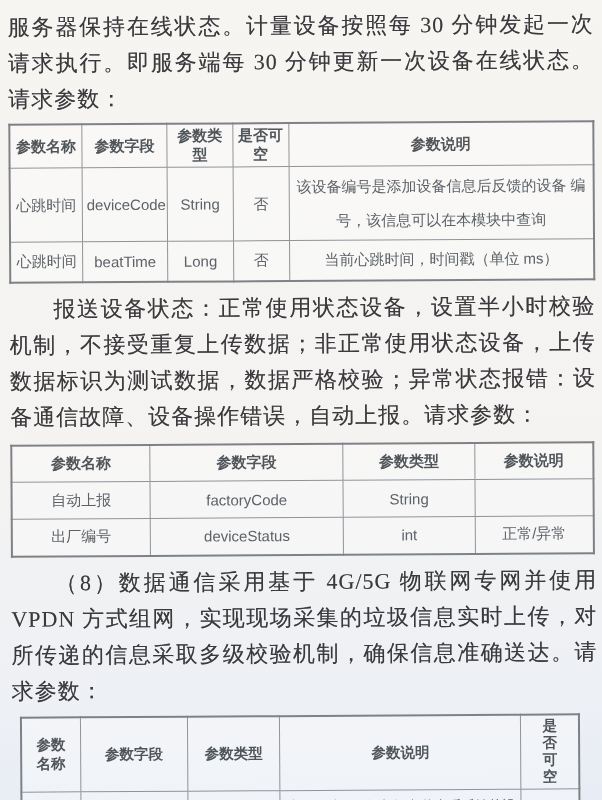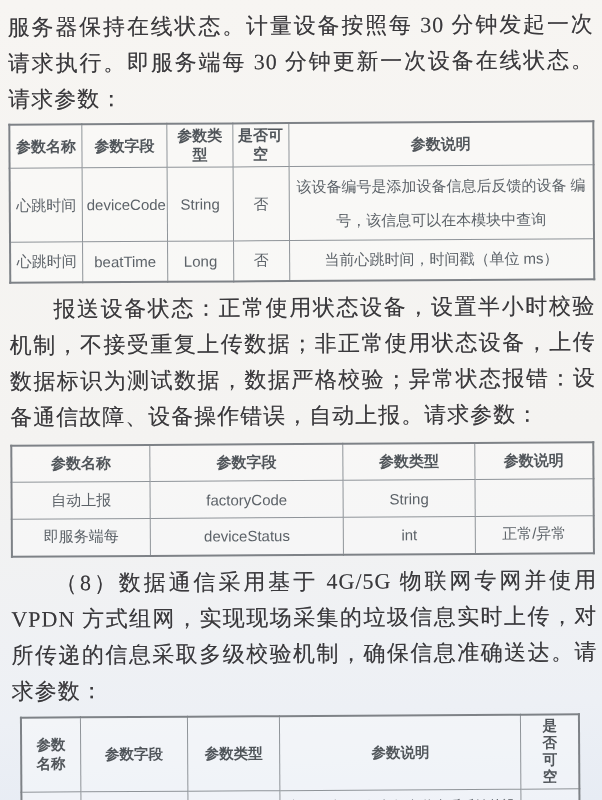--- a/index.html
+++ b/index.html
@@ -118,21 +118,21 @@
       <th>参数类型</th>
       <th>参数说明</th>
     </tr>
     <tr>
       <td>自动上报</td>
       <td>factoryCode</td>
       <td>String</td>
       <td></td>
     </tr>
     <tr>
-      <td>即服务端每</td>
+      <td>出厂编号</td>
       <td>deviceStatus</td>
       <td>int</td>
       <td>正常/异常</td>
     </tr>
   </tbody>
     </table>
 
   <div class="spacer"></div>
   <p class="para indent">（8）数据通信采用基于 4G/5G 物联网专网并使用 VPDN 方式组网，实现现场采集的垃圾信息实时上传，对所传递的信息采取多级校验机制，确保信息准确送达。请求参数：</p>
 

